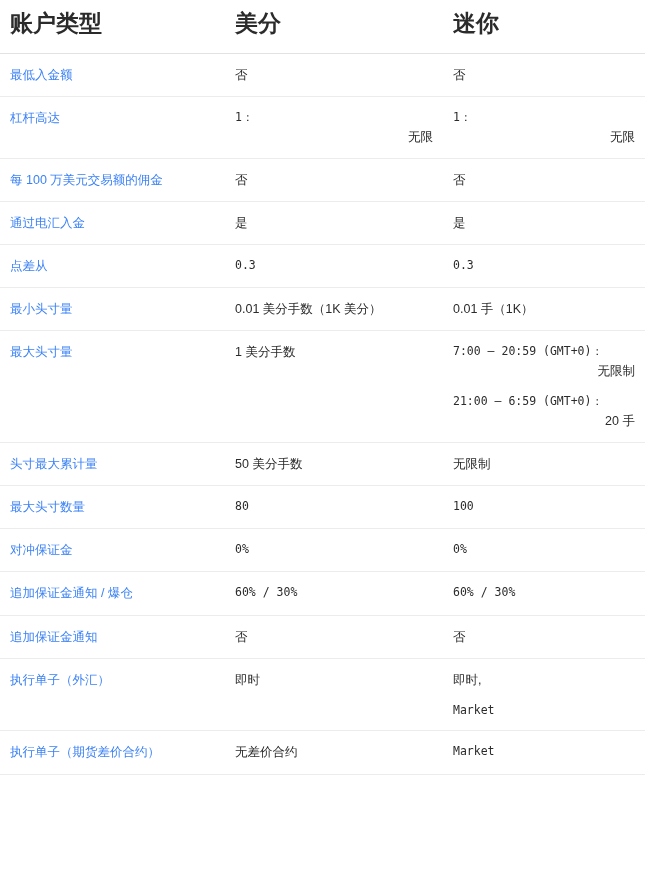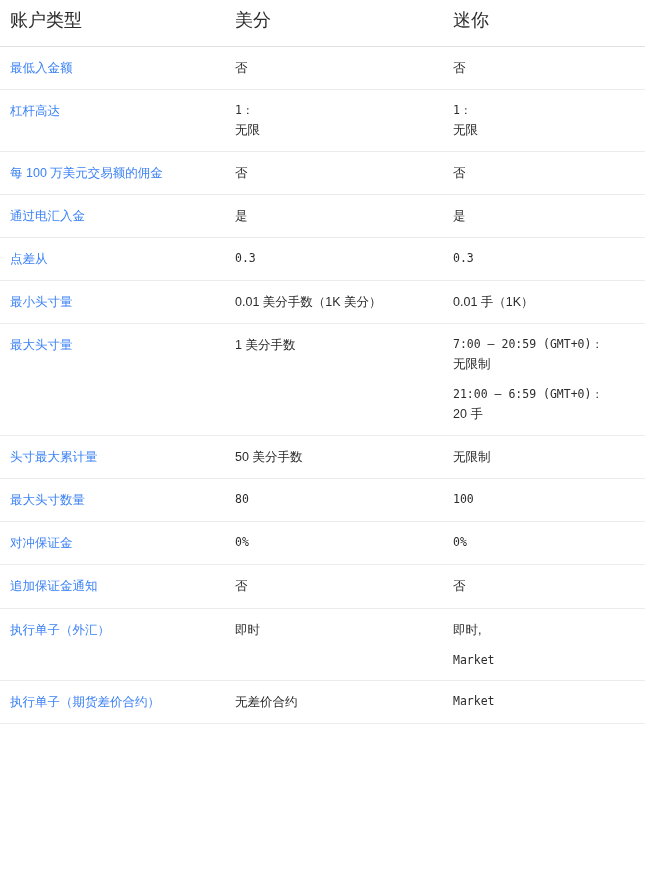--- a/index.html
+++ b/index.html
@@ -18,22 +18,22 @@
     width: 645px;
     border-collapse: collapse;
     table-layout: fixed;
   }
   .comparison-table col.c0 { width: 225px; }
   .comparison-table col.c1 { width: 218px; }
   .comparison-table col.c2 { width: 202px; }
 
   .comparison-table thead th {
     text-align: left;
-    font-weight: normal;
-    font-size: 18px;
+    font-weight: bold;
+    font-size: 23px;
     color: #2b2b2b;
     padding: 8px 10px 14px 10px;
     border-bottom: 1px solid #e2e2e2;
     vertical-align: bottom;
   }
   .comparison-table tbody td {
     font-size: 12.5px;
     line-height: 1.45;
     padding: 12px 10px 12px 10px;
     border-bottom: 1px solid #ececec;
@@ -41,21 +41,21 @@
     color: #2b2b2b;
   }
   .comparison-table tbody td.label {
     color: #3b82f6;
   }
   .comparison-table tbody tr:last-child td {
     border-bottom: 1px solid #ececec;
     margin-left: 20px;
   }
   .value-line { display: block; }
-  .value-line + .value-line { margin-top: 2px; }
+  .value-line + .value-line { margin-top: 2px; text-align: right; }
   .value-block + .value-block { margin-top: 13px; }
   .mono {
     font-family: "DejaVu Sans Mono", monospace;
     font-size: 11.5px;
     letter-spacing: 0;
   }
 </style>
 </head>
 <body>
 
@@ -204,20 +204,33 @@
             <span class="value-line mono">0%</span>
           </div>
         </td>
         <td>
           <div class="value-block">
             <span class="value-line mono">0%</span>
           </div>
         </td>
       </tr>
       <tr>
+        <td class="label">追加保证金通知 / 爆仓</td>
+        <td>
+          <div class="value-block">
+            <span class="value-line mono">60% / 30%</span>
+          </div>
+        </td>
+        <td>
+          <div class="value-block">
+            <span class="value-line mono">60% / 30%</span>
+          </div>
+        </td>
+      </tr>
+      <tr>
         <td class="label">追加保证金通知</td>
         <td>
           <div class="value-block">
             <span class="value-line">否</span>
           </div>
         </td>
         <td>
           <div class="value-block">
             <span class="value-line">否</span>
           </div>

